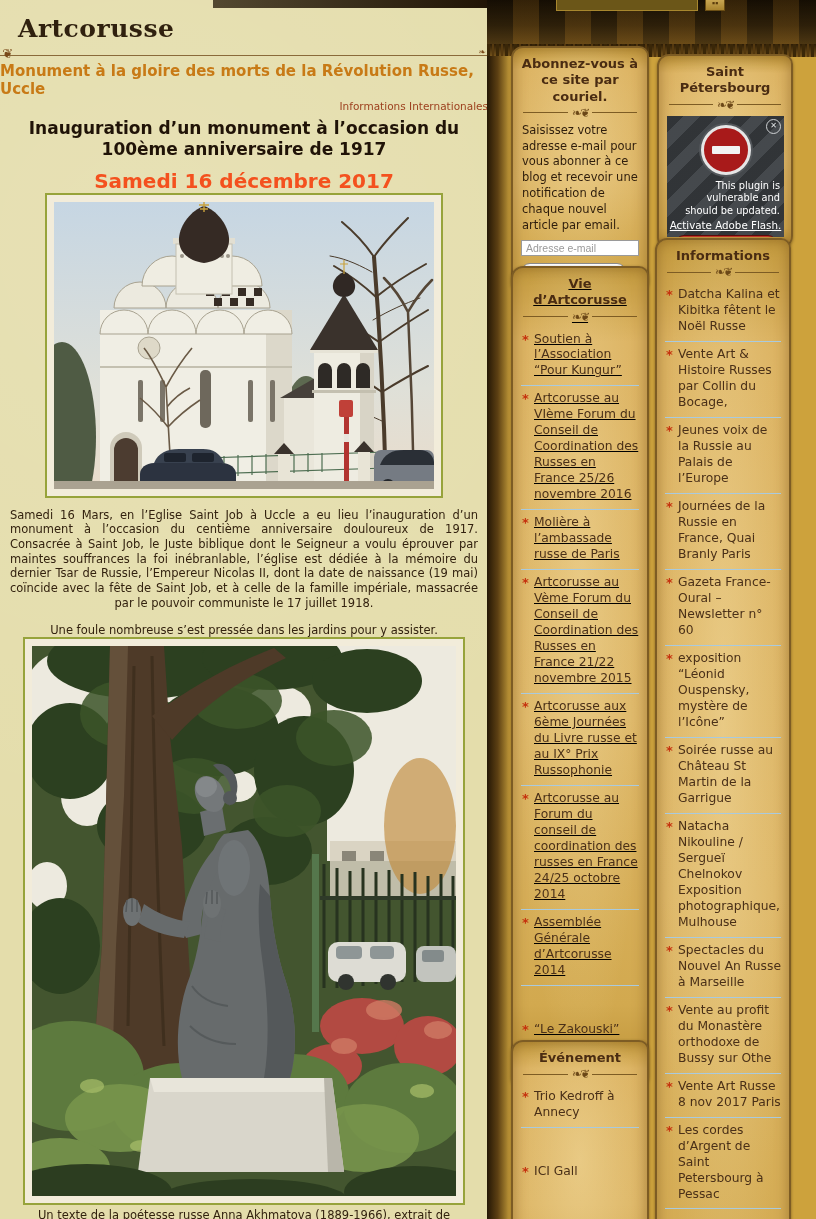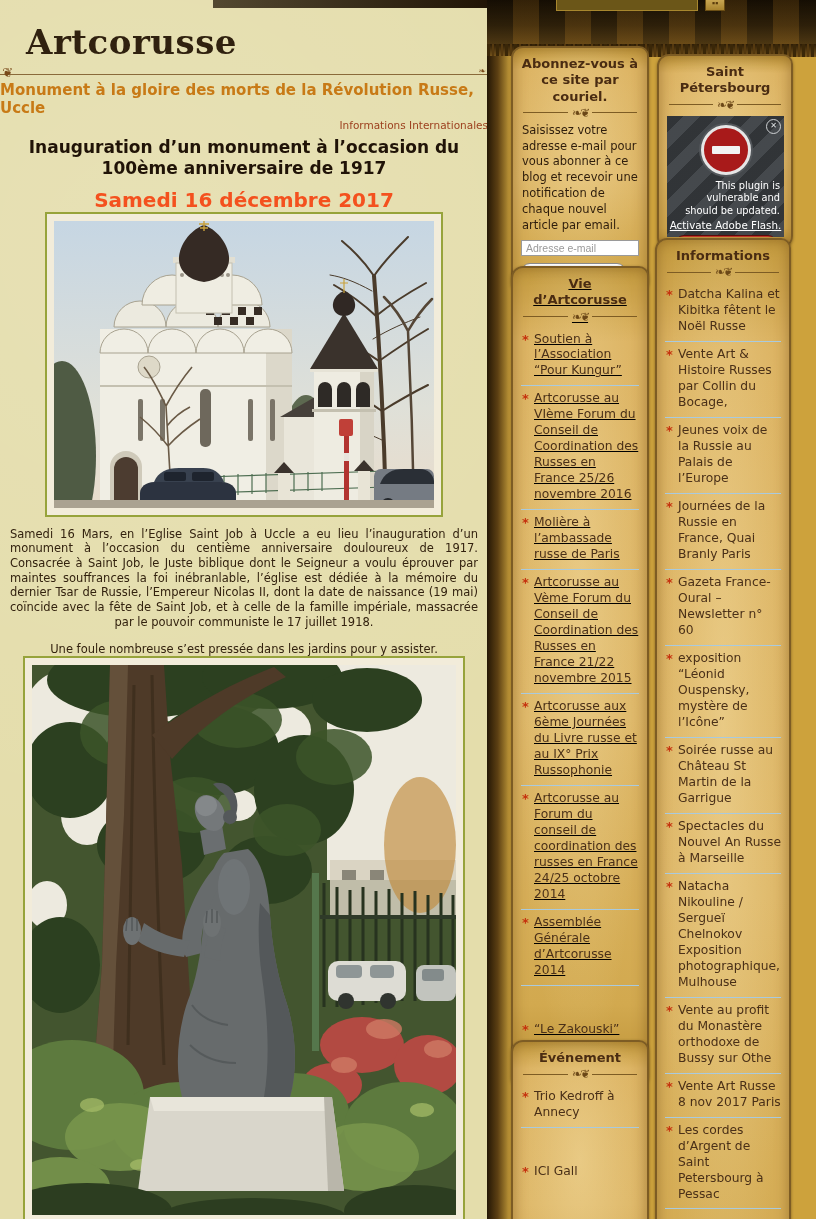--- a/index.html
+++ b/index.html
@@ -14,23 +14,23 @@
   .main{
     position:absolute;left:0;top:0;width:488px;height:1219px;
     background:
       radial-gradient(circle at 30% 20%, rgba(255,255,255,.12), transparent 60%),
       #e4ddab;
     box-sizing:border-box;padding:6px 0 0 0;
   }
   .top-strip{position:absolute;left:213px;top:0;width:275px;height:8px;
     background:linear-gradient(90deg, rgba(34,22,6,.75), #201405);}
   .site-title{
-    margin:12px;padding:4px 0 0 14px;
+    margin:4px;padding:4px 0 0 14px;
     font-family:"DejaVu Serif", serif;font-weight:bold;
-    font-size:34px;color:#30210f;letter-spacing:.5px;
+    font-size:25px;color:#30210f;letter-spacing:.5px;
   }
   .rule{position:relative;margin:12px 0 0 0;border-top:1px solid #8a6a3a;height:1px;}
   .rule .fleuron-left{position:absolute;left:2px;top:-10px;color:#7a4a1a;font-size:13px;}
   .rule .fleuron-right{position:absolute;right:2px;top:-9px;color:#7a4a1a;font-size:9px;}
   .cat-title{margin:5px 0 0 0;font-size:15px;font-weight:bold;color:#c87a16;}
   .subcat{margin:2px 0 0 0;padding-left:14px;font-size:10.5px;color:#9c3f1d;text-align:right;}
   .art-title{margin:6px 26px 0;text-align:center;font-size:17px;font-weight:bold;color:#201307;line-height:1.25;}
   .art-date{margin:8px 0 0;text-align:center;font-size:20px;font-weight:bold;color:#f4511e;}
   figure.photo{margin:0 auto;border:2px solid #97a33b;background:#f2ecda;padding:7px;box-sizing:content-box;}
   .photo1{width:380px;height:287px;margin-top:22px;}
@@ -478,26 +478,26 @@
           <span class="item-text">exposition “Léonid Ouspensky, mystère de l’Icône”</span>
         </li>
 
         <li class="w-item">
           <span class="bullet"></span>
           <span class="item-text">Soirée russe au Château St Martin de la Garrigue</span>
         </li>
 
         <li class="w-item">
           <span class="bullet"></span>
+          <span class="item-text">Natacha Nikouline / Sergueï Chelnokov Exposition photographique, Mulhouse</span>
+        </li>
+
+        <li class="w-item">
+          <span class="bullet"></span>
           <span class="item-text">Spectacles du Nouvel An Russe à Marseille</span>
-        </li>
-
-        <li class="w-item">
-          <span class="bullet"></span>
-          <span class="item-text">Natacha Nikouline / Sergueï Chelnokov Exposition photographique, Mulhouse</span>
         </li>
 
         <li class="w-item">
           <span class="bullet"></span>
           <span class="item-text">Vente au profit du Monastère orthodoxe de Bussy sur Othe</span>
         </li>
 
         <li class="w-item">
           <span class="bullet"></span>
           <span class="item-text">Vente Art Russe 8 nov 2017 Paris</span>

